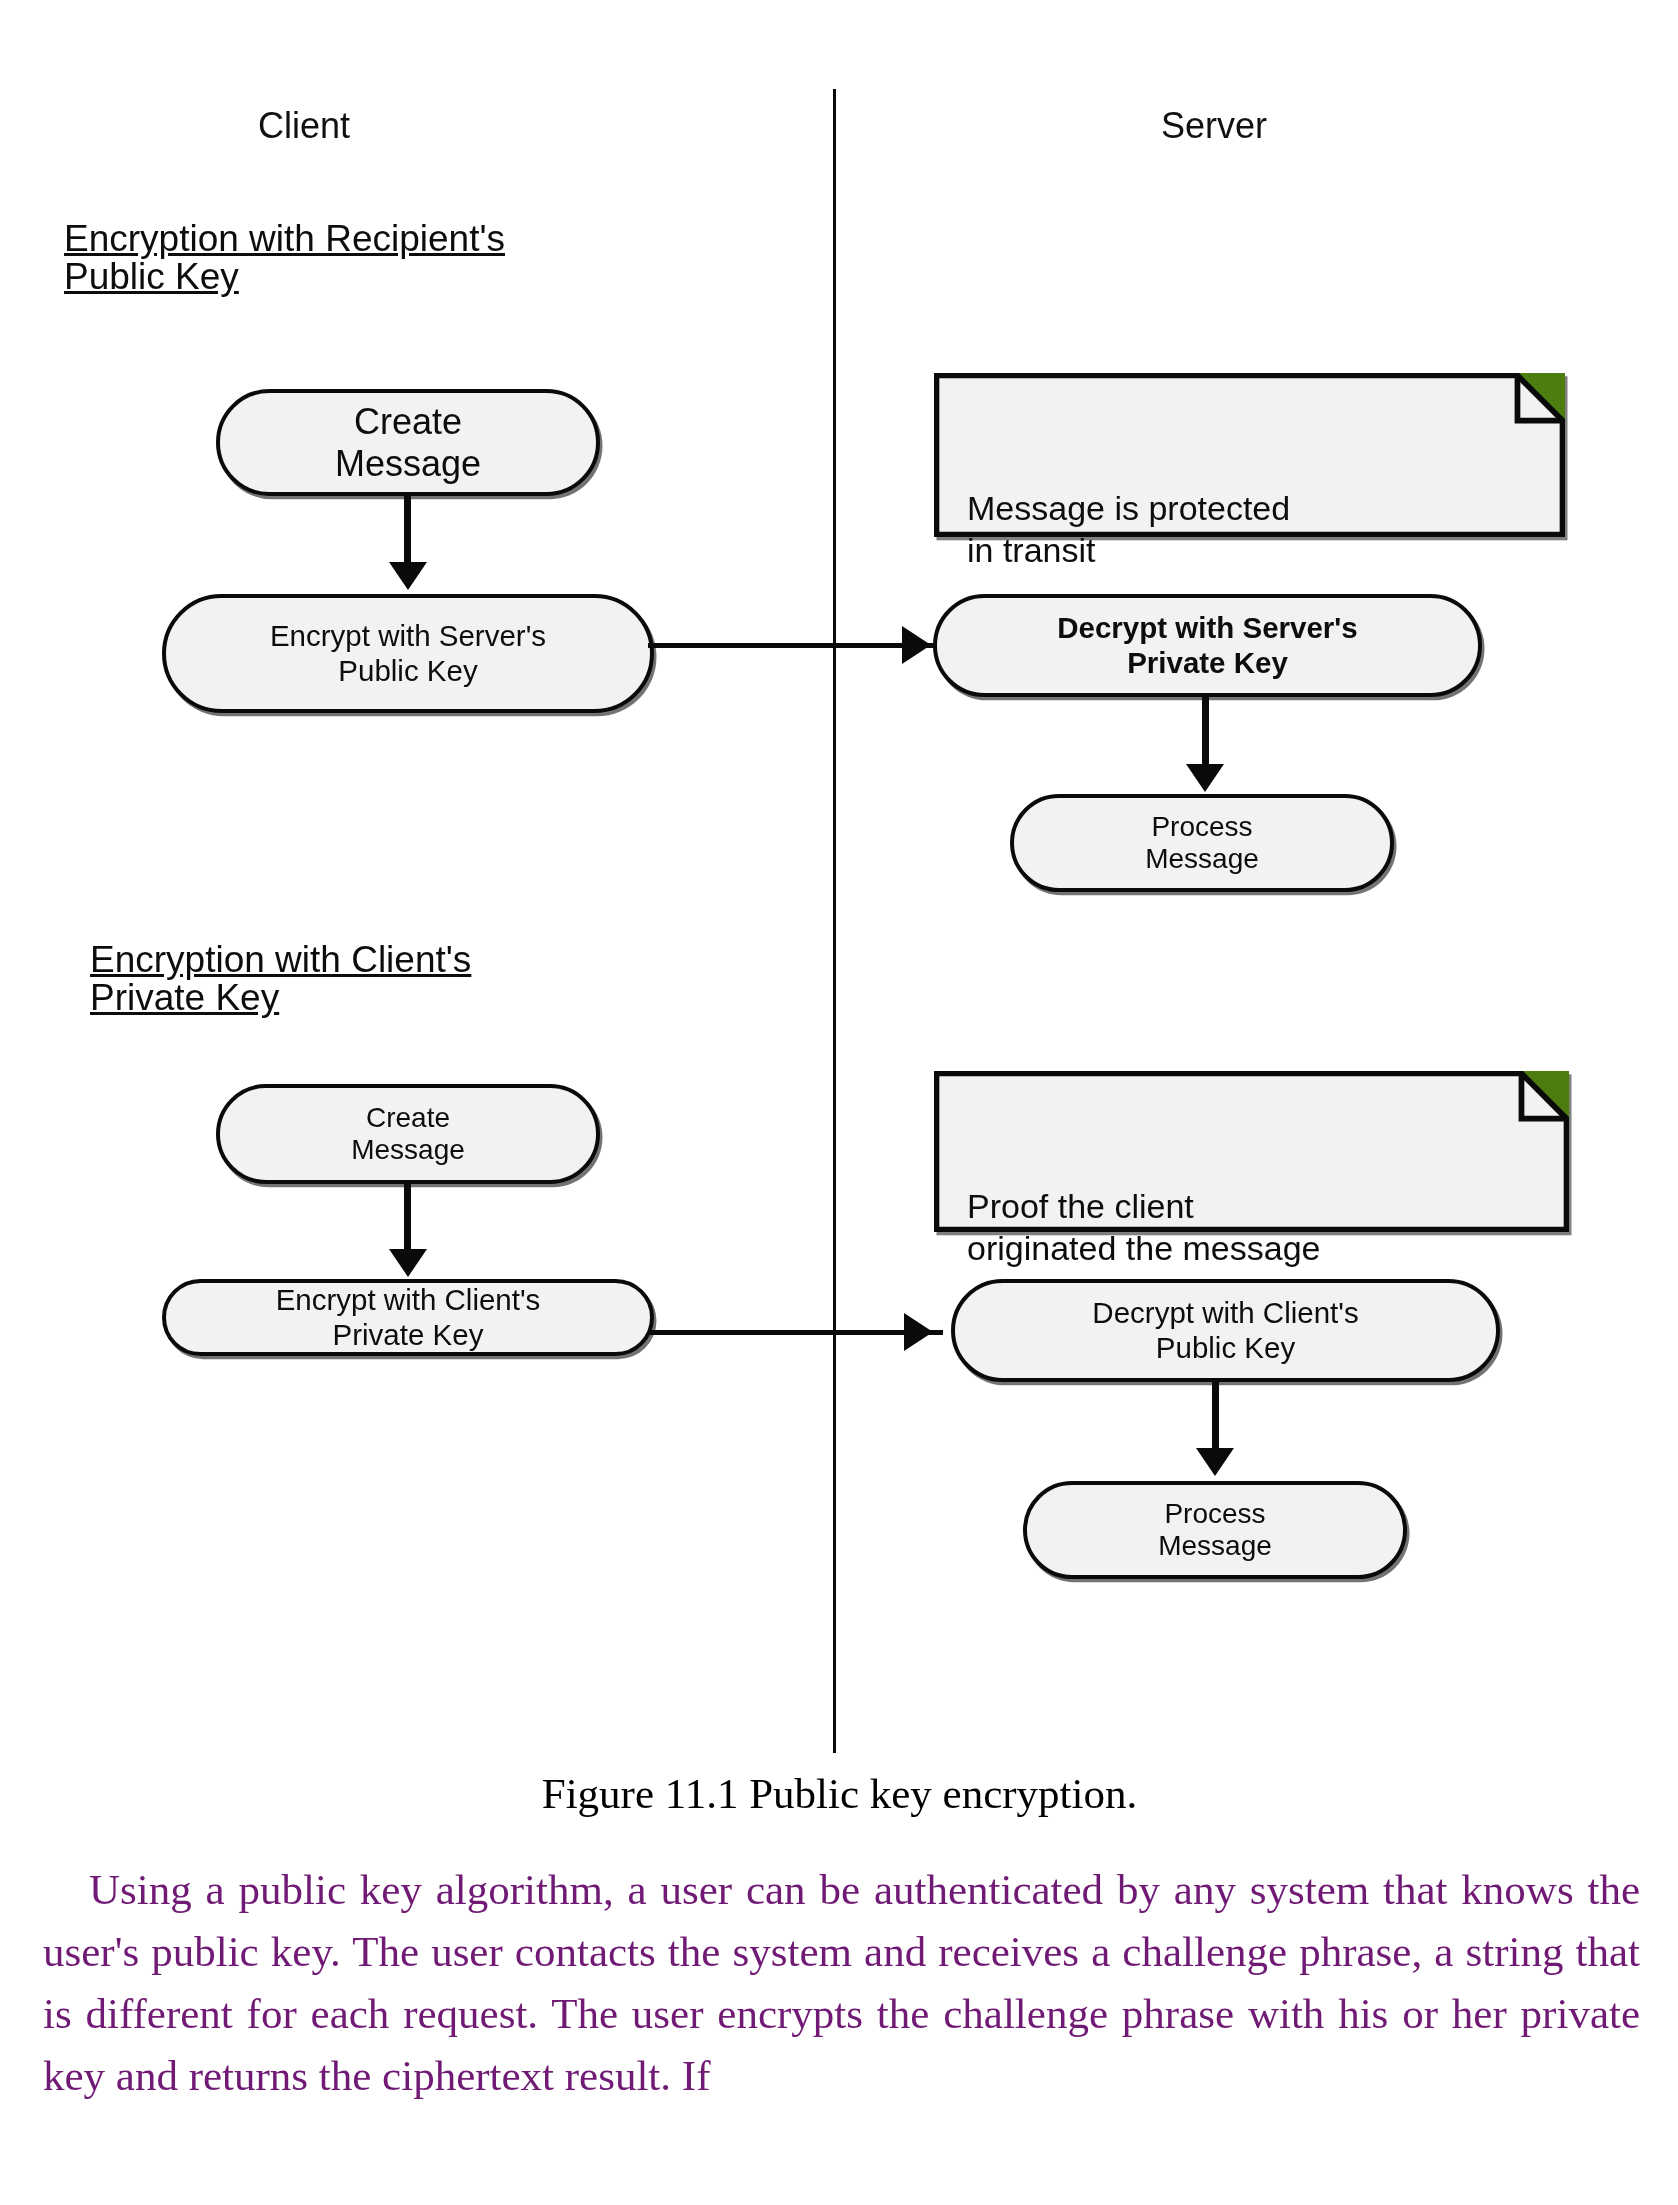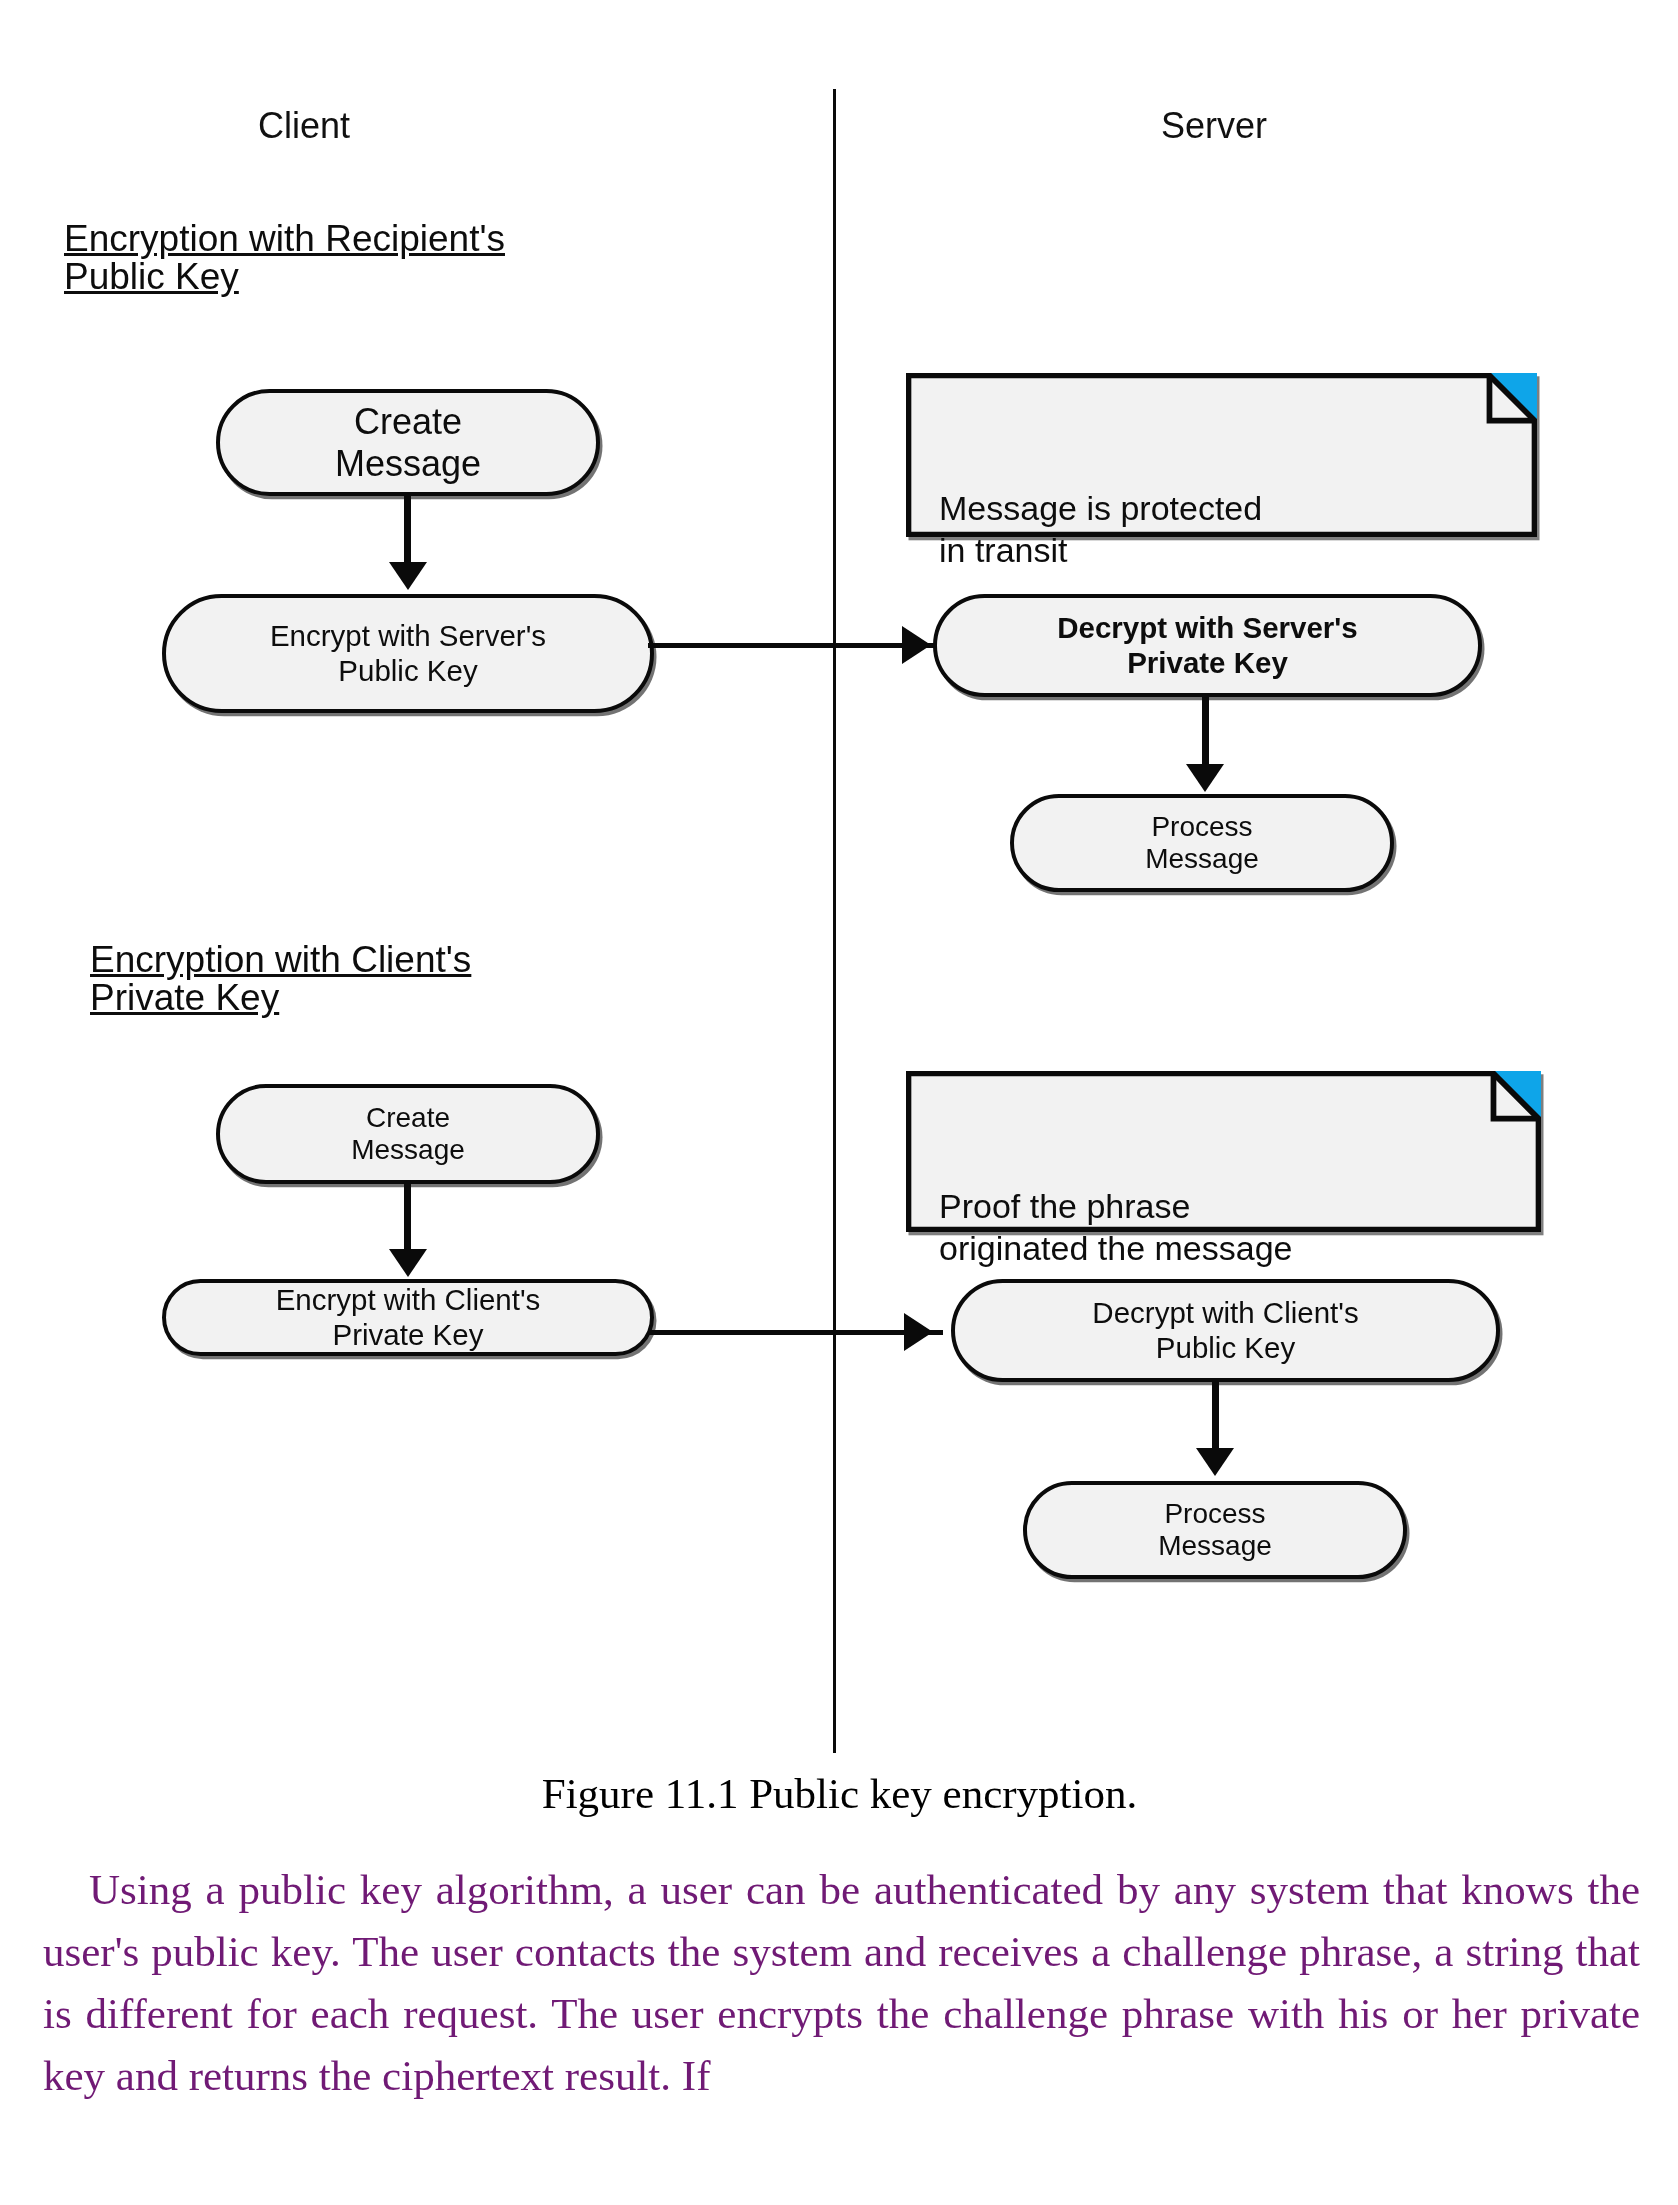--- a/index.html
+++ b/index.html
@@ -70,27 +70,28 @@
     box-shadow: 2.5px 3.3px 0 rgba(0,0,0,0.55);
   }
   .node.big   { font-size: 36px; }
   .node.mid   { font-size: 29.5px; }
   .node.small { font-size: 28px; }
 
   
   .note {
     position: absolute;
     box-sizing: border-box;
-    background: #0ea5e9;
+    background: #4d7c0f;
     font-family: "Liberation Sans", sans-serif;
     font-size: 34px;
     line-height: 1.26;
     color: #0d0d0d;
     white-space: pre-line;
     box-shadow: 2.5px 3.3px 0 rgba(0,0,0,0.5);
+    margin-left: 28px;
   }
   .note .note-svg {
     position: absolute;
     left: 0; top: 0;
     width: 100%;
     height: 100%;
     display: block;
   }
   .note .note-text {
     position: relative;
@@ -204,21 +205,21 @@
 Private Key</div>
 
   <div class="h-line" style="left:648px; top:1330px; width:295px;"></div>
   <div class="arrow-right" style="left:904px; top:1313px;"></div>
 
   <div class="note" style="left:906px; top:1071px; width:635px; height:161px;">
     <svg class="note-svg" viewBox="0 0 775 196" preserveAspectRatio="none">
       <path d="M3,3 L717,3 L772,58 L772,193 L3,193 Z" fill="#f2f2f2" stroke="#0a0a0a" stroke-width="7"></path>
       <path d="M717,3 L717,58 L772,58" fill="none" stroke="#0a0a0a" stroke-width="7"></path>
     </svg>
-    <div class="note-text">Proof the phrase
+    <div class="note-text">Proof the client
 originated the message</div>
   </div>
 
   <div class="node mid" style="left:951px; top:1279px; width:549px; height:103px;">Decrypt with Client's
 Public Key</div>
 
   <div class="v-line" style="left:1212px; top:1382px; height:79px;"></div>
   <div class="arrow-down" style="left:1196px; top:1448px;"></div>
 
   <div class="node small" style="left:1023px; top:1481px; width:384px; height:98px;">Process

